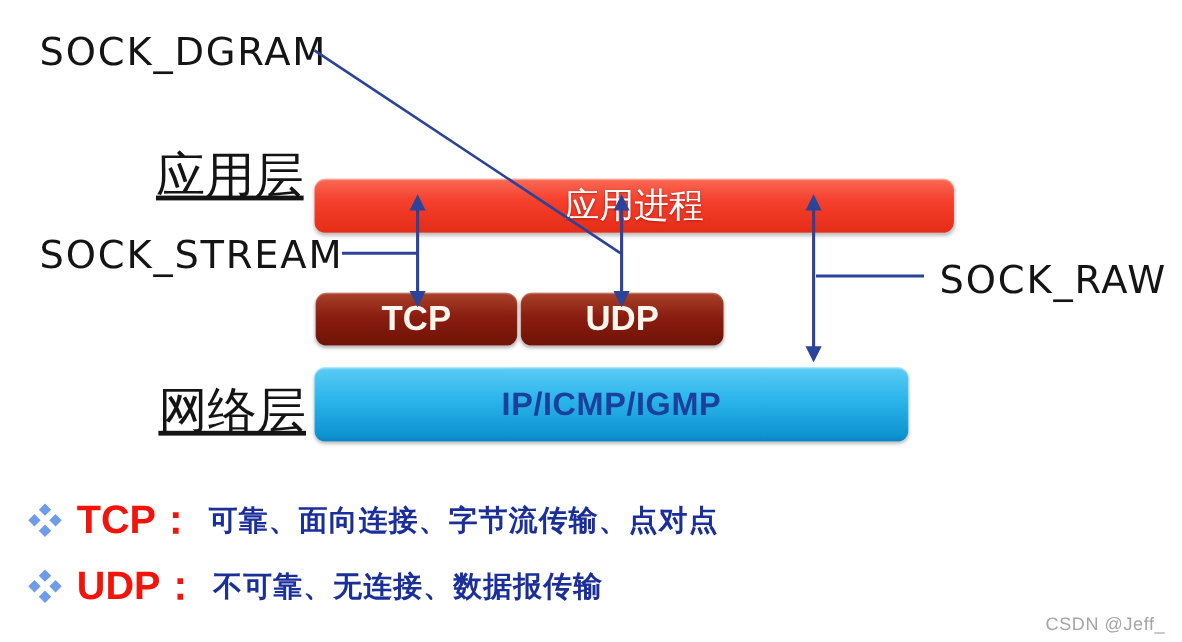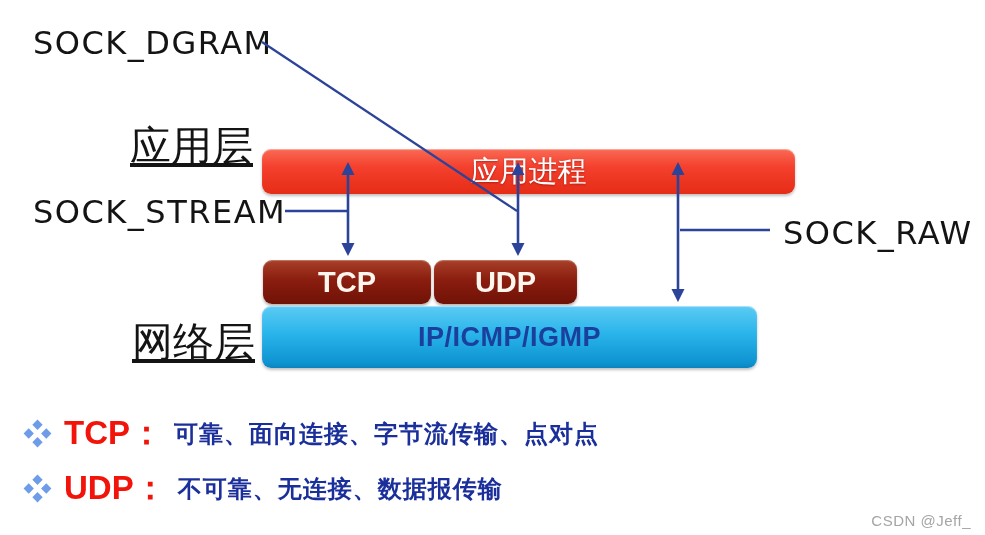--- a/index.html
+++ b/index.html
@@ -36,30 +36,30 @@
     left:262px;top:113px;width:533px;height:45px;
     background:linear-gradient(180deg,#fa6a55 0%,#f4402d 40%,#e52c16 100%);
     box-shadow:0 2px 3px rgba(0,0,0,.25), inset 0 1px 1px rgba(255,255,255,.45);
     margin-top:36px;
   }
   .bar-app .bar-text{
     color:#ffffff;font-family:"DejaVu Serif","Liberation Serif",serif;
     font-size:29px;text-shadow:0 1px 2px rgba(120,0,0,.5);
   }
   .bar-proto{
-    top:260px;height:44px;
+    top:244px;height:44px;
     background:linear-gradient(180deg,#a84129 0%,#8a1d0f 45%,#701207 100%);
     box-shadow:0 2px 3px rgba(0,0,0,.3), inset 0 1px 1px rgba(255,255,255,.3);
     text-align:center;
   }
   .bar-proto .bar-text{
     color:#fdf6ee;font-weight:bold;font-size:29px;font-family:"Liberation Sans",sans-serif;
   }
   .bar-tcp{left:263px;width:168px;}
-  .bar-udp{left:434px;width:143px;}
+  .bar-udp{left:434px;width:169px;}
   .bar-net{
     left:262px;top:306px;width:495px;height:62px;
     background:linear-gradient(180deg,#5ccbf4 0%,#29b4ea 45%,#0e93d1 92%,#0a84c0 100%);
     box-shadow:0 2px 3px rgba(0,0,0,.25), inset 0 1px 1px rgba(255,255,255,.5);
   }
   .bar-net .bar-text{
     color:var(--network-text-blue);font-weight:bold;font-size:27px;
     font-family:"Liberation Sans",sans-serif;letter-spacing:.5px;
   }
   .lbl-app-layer{right:732px;top:119px;}

